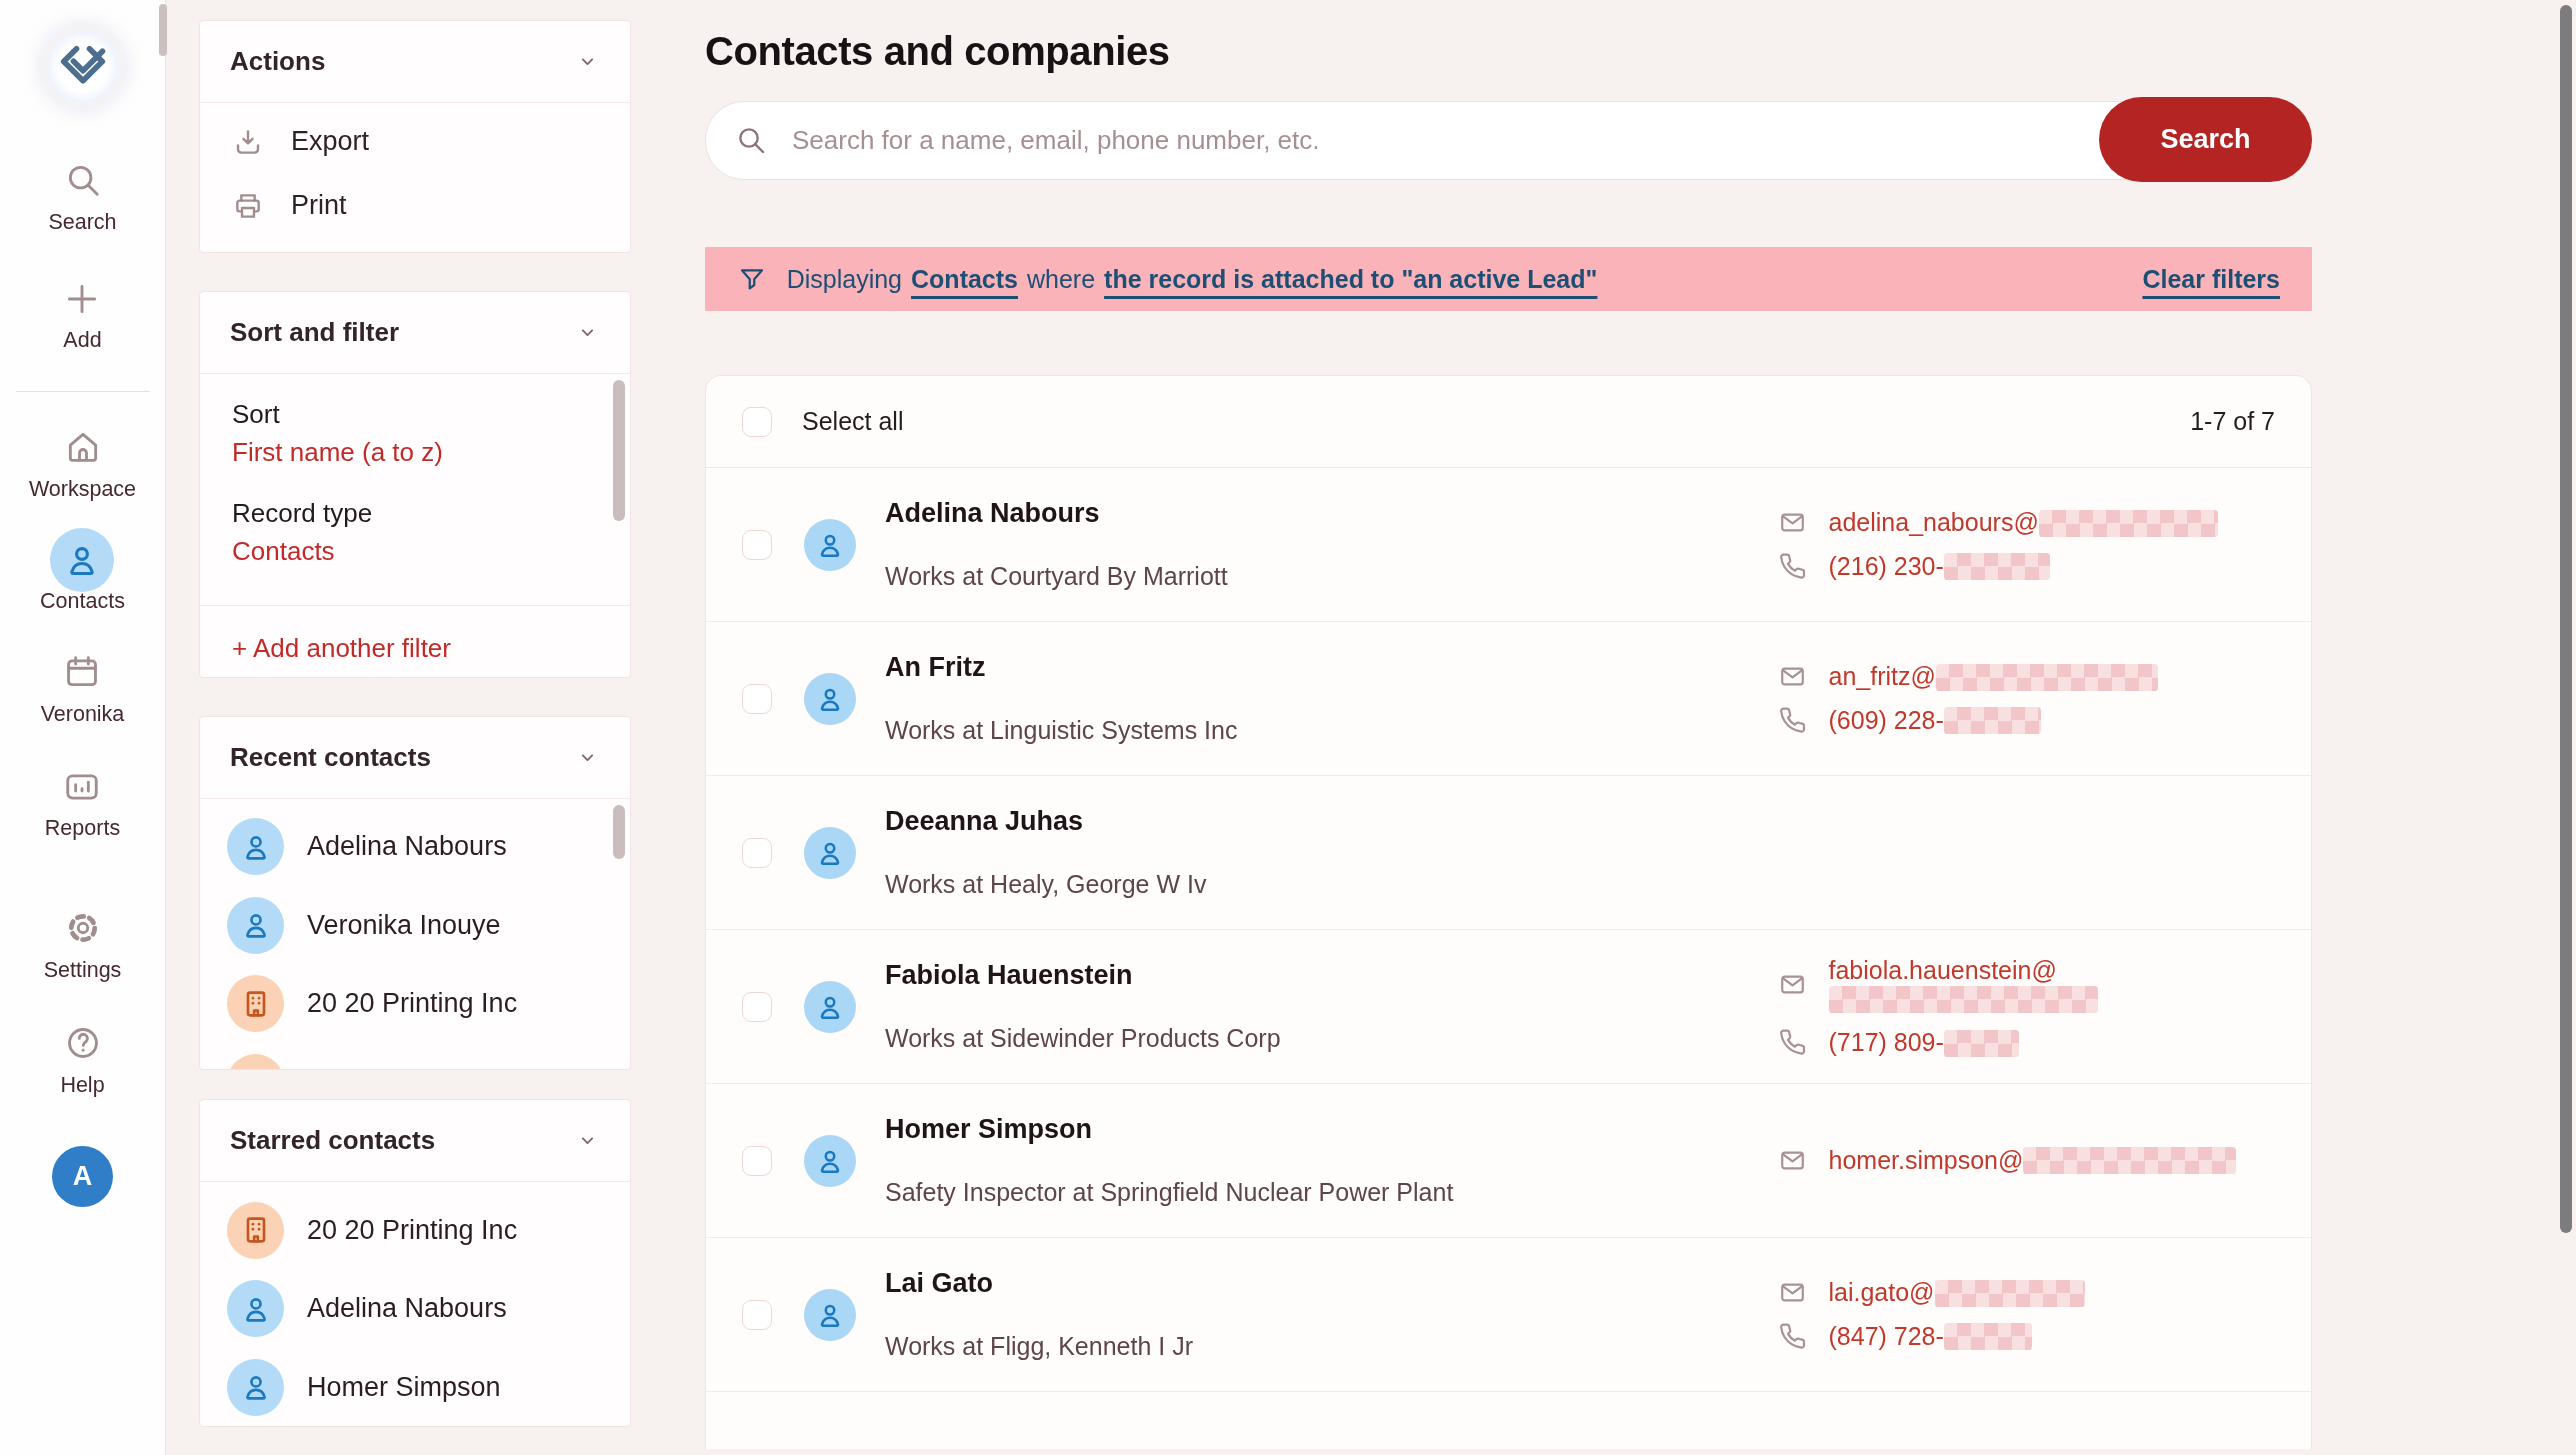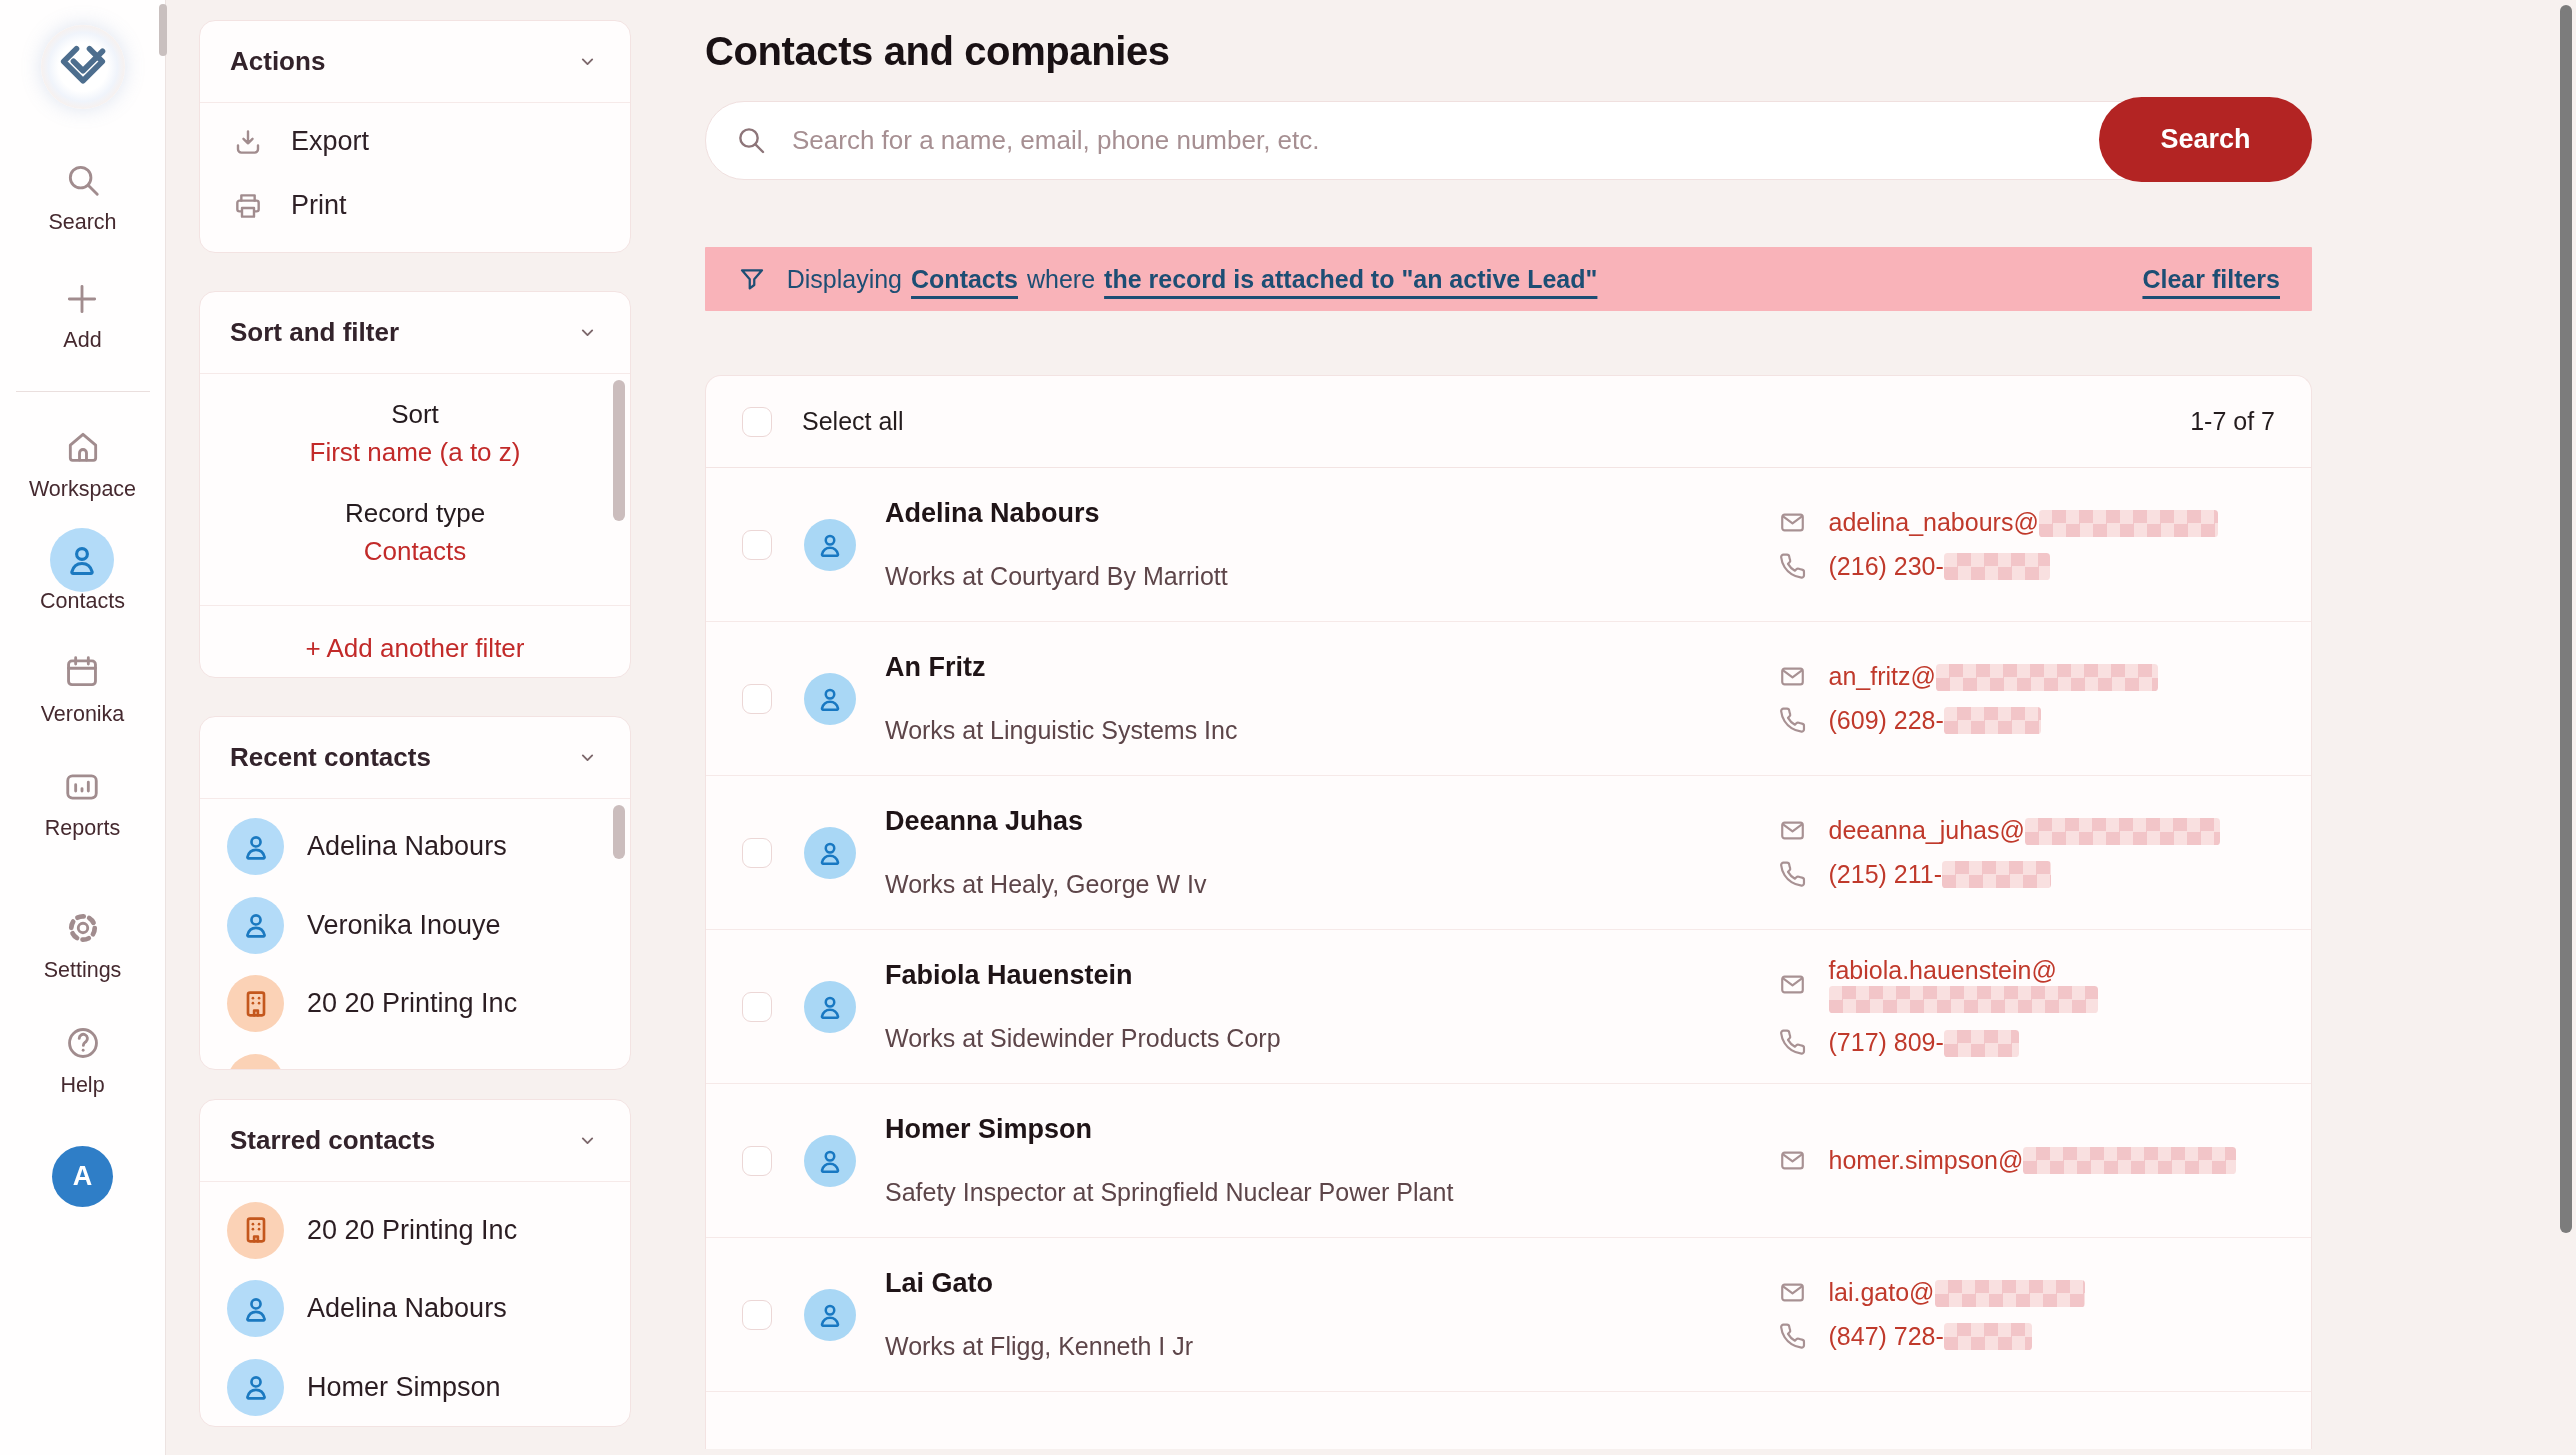--- a/index.html
+++ b/index.html
@@ -15,21 +15,21 @@
   .rail-item { display:flex; flex-direction:column; align-items:center; gap:10.7px; margin-top:52px; cursor:pointer; }
   .rail-item .ric { width:38px; height:38px; color:#a18c8e; }
   .rail-item .rlab { font-size:21.5px; color:#45292f; }
   .rail-item.active .bubble { width:64px; height:64px; border-radius:50%; background:#b3dbf8; display:flex; align-items:center; justify-content:center; margin:-13.4px 0; }
   .rail-item.active .ric { color:#1b79c0; }
   .rail-div { width:134px; border-top:1.8px solid #eadfde; margin-top:38px; }
   #rail-avatar { margin-top:48px; width:61px; height:61px; border-radius:50%; background:#2f7ec7; color:#fff; font-size:27px; font-weight:700; display:flex; align-items:center; justify-content:center; cursor:pointer; }
 
   
   #panels { position:absolute; left:199px; top:19.7px; width:432px; }
-  .panel { background:#fffdfd; border:1.8px solid #f3e3e2; border-radius:16px; overflow:hidden; position:relative;text-align:center; }
+  .panel { background:#fffdfd; border:1.8px solid #f3e3e2; border-radius:4px; overflow:hidden; position:relative; }
   .panel-head { display:flex; align-items:center; justify-content:space-between; padding:25px 30px; cursor:pointer; }
   .panel-title { font-size:26px; font-weight:600; color:#33232b; }
   .chev { width:25px; height:25px; color:#7d686c; }
   .panel-div { border-top:1.8px solid #f6eae9; }
   .action-row { display:flex; align-items:center; gap:27px; padding:23px 32px; font-size:27px; color:#2f2127; cursor:pointer; }
   .action-row .aic { width:32px; height:32px; color:#a18c8e; }
   #sort-panel { height:387px; margin-top:38px; }
   .sf-body { padding:25px 32px 21.5px; }
   .sf-label { font-size:26px; color:#241a1e; margin-bottom:7.2px; }
   .sf-value { font-size:26px; color:#c22a29; margin-bottom:30px; cursor:pointer; }
@@ -432,34 +432,20 @@
     <span class="cb"></span>
     <span class="avatar">
             <svg class="ic" viewBox="0 0 34 34" width="30" height="30">
               <use href="#i-user"></use>
             </svg>
           </span>
     <div class="who">
       <span class="cname">Deeanna Juhas</span>
       <span class="csub">Works at Healy, George W Iv</span>
     </div>
-    <div class="contacts-col">
-      <div class="cline">
-        <svg class="ic lic" viewBox="0 0 32 32" width="29" height="29">
-                <use href="#i-mail"></use>
-              </svg>
-        <span><a><span>deeanna_juhas@</span><span class="redact" style="width: 195px;"></span></a></span>
-      </div>
-      <div class="cline">
-        <svg class="ic lic" viewBox="0 0 32 32" width="29" height="29">
-                <use href="#i-phone"></use>
-              </svg>
-        <span><a><span>(215) 211-</span><span class="redact" style="width: 109px;"></span></a></span>
-      </div>
-    </div>
   </div>
 
   <div class="row">
     <span class="cb"></span>
     <span class="avatar">
             <svg class="ic" viewBox="0 0 34 34" width="30" height="30">
               <use href="#i-user"></use>
             </svg>
           </span>
     <div class="who">

